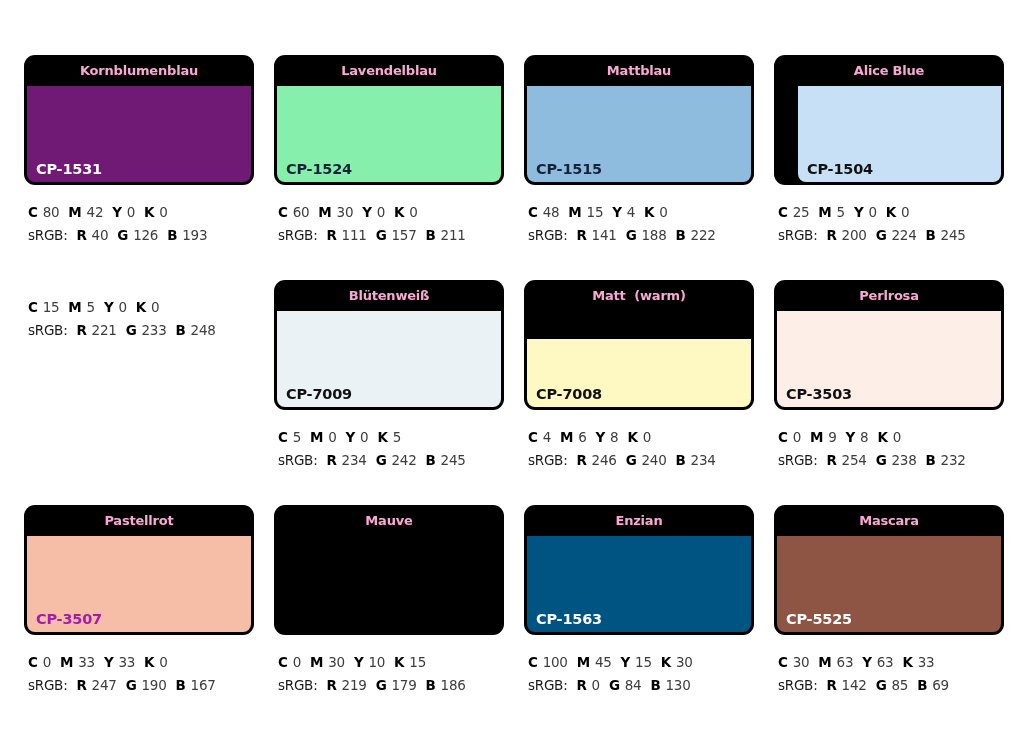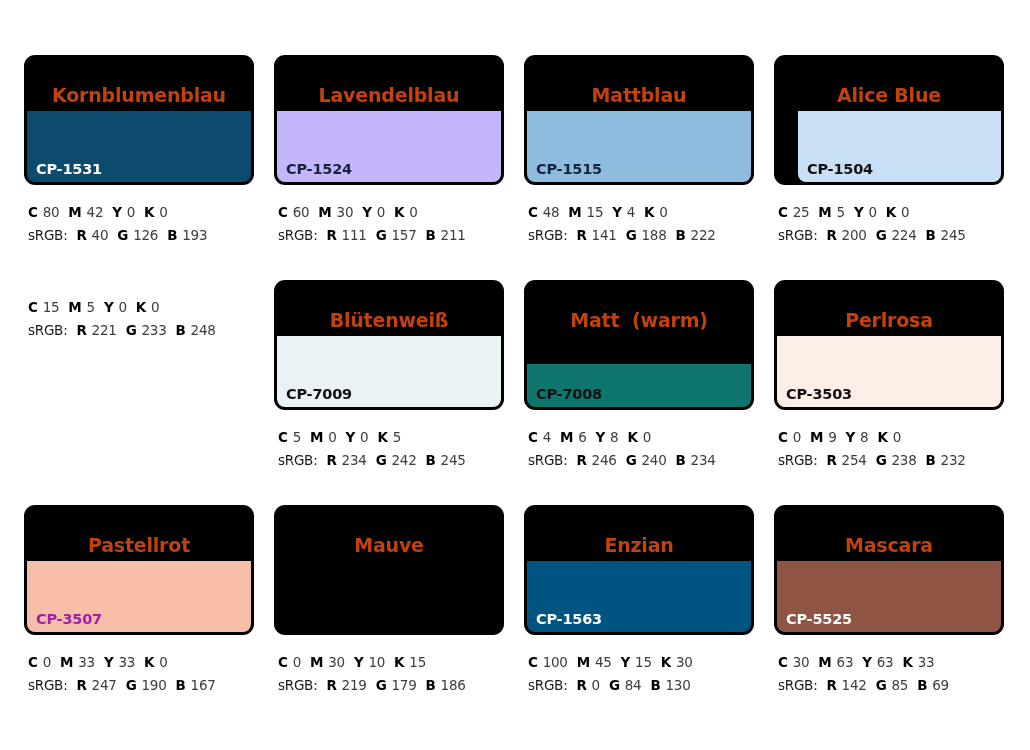--- a/index.html
+++ b/index.html
@@ -46,28 +46,27 @@
     overflow: hidden;
     display: flex;
     flex-direction: column;
   }
 
   .card-title {
     height: 31px;
     line-height: 31px;
     flex: 0 0 31px;
     text-align: center;
-    color: #c2410c;
+    color: #f9a8d4;
     font-family: "DejaVu Sans", sans-serif;
     font-weight: bold;
-    font-size: 19px;
+    font-size: 13px;
     letter-spacing: -0.2px;
     white-space: pre;
     overflow: hidden;
-    margin-top: 25px;
   }
 
   .card-color {
     position: relative;
     flex: 1 1 auto;
     margin: 0 3px 3px 3px;
     border-radius: 0 0 8px 8px;
     overflow: hidden;
   }
 
@@ -110,33 +109,33 @@
   .sp-wide { display: inline-block; width: 9px; }
 </style>
 </head>
 <body>
 
 <div class="sheet">
   <div class="grid" id="grid">
       <div class="swatch-cell">
         <div class="card">
           <div class="card-title">Kornblumenblau</div>
-          <div class="card-color" style="background: #0c4a6e;">
+          <div class="card-color" style="background: #701a75;">
             <div class="card-code" style="color: rgb(255, 255, 255);">CP-1531</div>
           </div>
         </div>
         <div class="specs">
           <div class="spec-line"><span><span class="k">C</span><span class="sp"></span><span class="v">80</span><span class="sp-wide"></span></span><span><span class="k">M</span><span class="sp"></span><span class="v">42</span><span class="sp-wide"></span></span><span><span class="k">Y</span><span class="sp"></span><span class="v">0</span><span class="sp-wide"></span></span><span><span class="k">K</span><span class="sp"></span><span class="v">0</span></span></div>
           <div class="spec-line"><span class="lead">sRGB:</span><span class="sp-wide"></span><span><span class="k">R</span><span class="sp"></span><span class="v">40</span><span class="sp-wide"></span></span><span><span class="k">G</span><span class="sp"></span><span class="v">126</span><span class="sp-wide"></span></span><span><span class="k">B</span><span class="sp"></span><span class="v">193</span></span></div>
         </div>
       </div>
       <div class="swatch-cell">
         <div class="card">
           <div class="card-title">Lavendelblau</div>
-          <div class="card-color" style="background: #c4b5fd;">
+          <div class="card-color" style="background: #86efac;">
             <div class="card-code" style="color: rgb(21, 35, 58);">CP-1524</div>
           </div>
         </div>
         <div class="specs">
           <div class="spec-line"><span><span class="k">C</span><span class="sp"></span><span class="v">60</span><span class="sp-wide"></span></span><span><span class="k">M</span><span class="sp"></span><span class="v">30</span><span class="sp-wide"></span></span><span><span class="k">Y</span><span class="sp"></span><span class="v">0</span><span class="sp-wide"></span></span><span><span class="k">K</span><span class="sp"></span><span class="v">0</span></span></div>
           <div class="spec-line"><span class="lead">sRGB:</span><span class="sp-wide"></span><span><span class="k">R</span><span class="sp"></span><span class="v">111</span><span class="sp-wide"></span></span><span><span class="k">G</span><span class="sp"></span><span class="v">157</span><span class="sp-wide"></span></span><span><span class="k">B</span><span class="sp"></span><span class="v">211</span></span></div>
         </div>
       </div>
       <div class="swatch-cell">
         <div class="card">
@@ -176,21 +175,21 @@
           </div>
         </div>
         <div class="specs">
           <div class="spec-line"><span><span class="k">C</span><span class="sp"></span><span class="v">5</span><span class="sp-wide"></span></span><span><span class="k">M</span><span class="sp"></span><span class="v">0</span><span class="sp-wide"></span></span><span><span class="k">Y</span><span class="sp"></span><span class="v">0</span><span class="sp-wide"></span></span><span><span class="k">K</span><span class="sp"></span><span class="v">5</span></span></div>
           <div class="spec-line"><span class="lead">sRGB:</span><span class="sp-wide"></span><span><span class="k">R</span><span class="sp"></span><span class="v">234</span><span class="sp-wide"></span></span><span><span class="k">G</span><span class="sp"></span><span class="v">242</span><span class="sp-wide"></span></span><span><span class="k">B</span><span class="sp"></span><span class="v">245</span></span></div>
         </div>
       </div>
       <div class="swatch-cell">
         <div class="card">
           <div class="card-title">Matt  (warm)</div>
-          <div class="card-color" style="background: #0f766e; margin-top: 28px;">
+          <div class="card-color" style="background: #fef9c3; margin-top: 28px;">
             <div class="card-code" style="color: rgb(17, 17, 17);">CP-7008</div>
           </div>
         </div>
         <div class="specs">
           <div class="spec-line"><span><span class="k">C</span><span class="sp"></span><span class="v">4</span><span class="sp-wide"></span></span><span><span class="k">M</span><span class="sp"></span><span class="v">6</span><span class="sp-wide"></span></span><span><span class="k">Y</span><span class="sp"></span><span class="v">8</span><span class="sp-wide"></span></span><span><span class="k">K</span><span class="sp"></span><span class="v">0</span></span></div>
           <div class="spec-line"><span class="lead">sRGB:</span><span class="sp-wide"></span><span><span class="k">R</span><span class="sp"></span><span class="v">246</span><span class="sp-wide"></span></span><span><span class="k">G</span><span class="sp"></span><span class="v">240</span><span class="sp-wide"></span></span><span><span class="k">B</span><span class="sp"></span><span class="v">234</span></span></div>
         </div>
       </div>
       <div class="swatch-cell">
         <div class="card">

